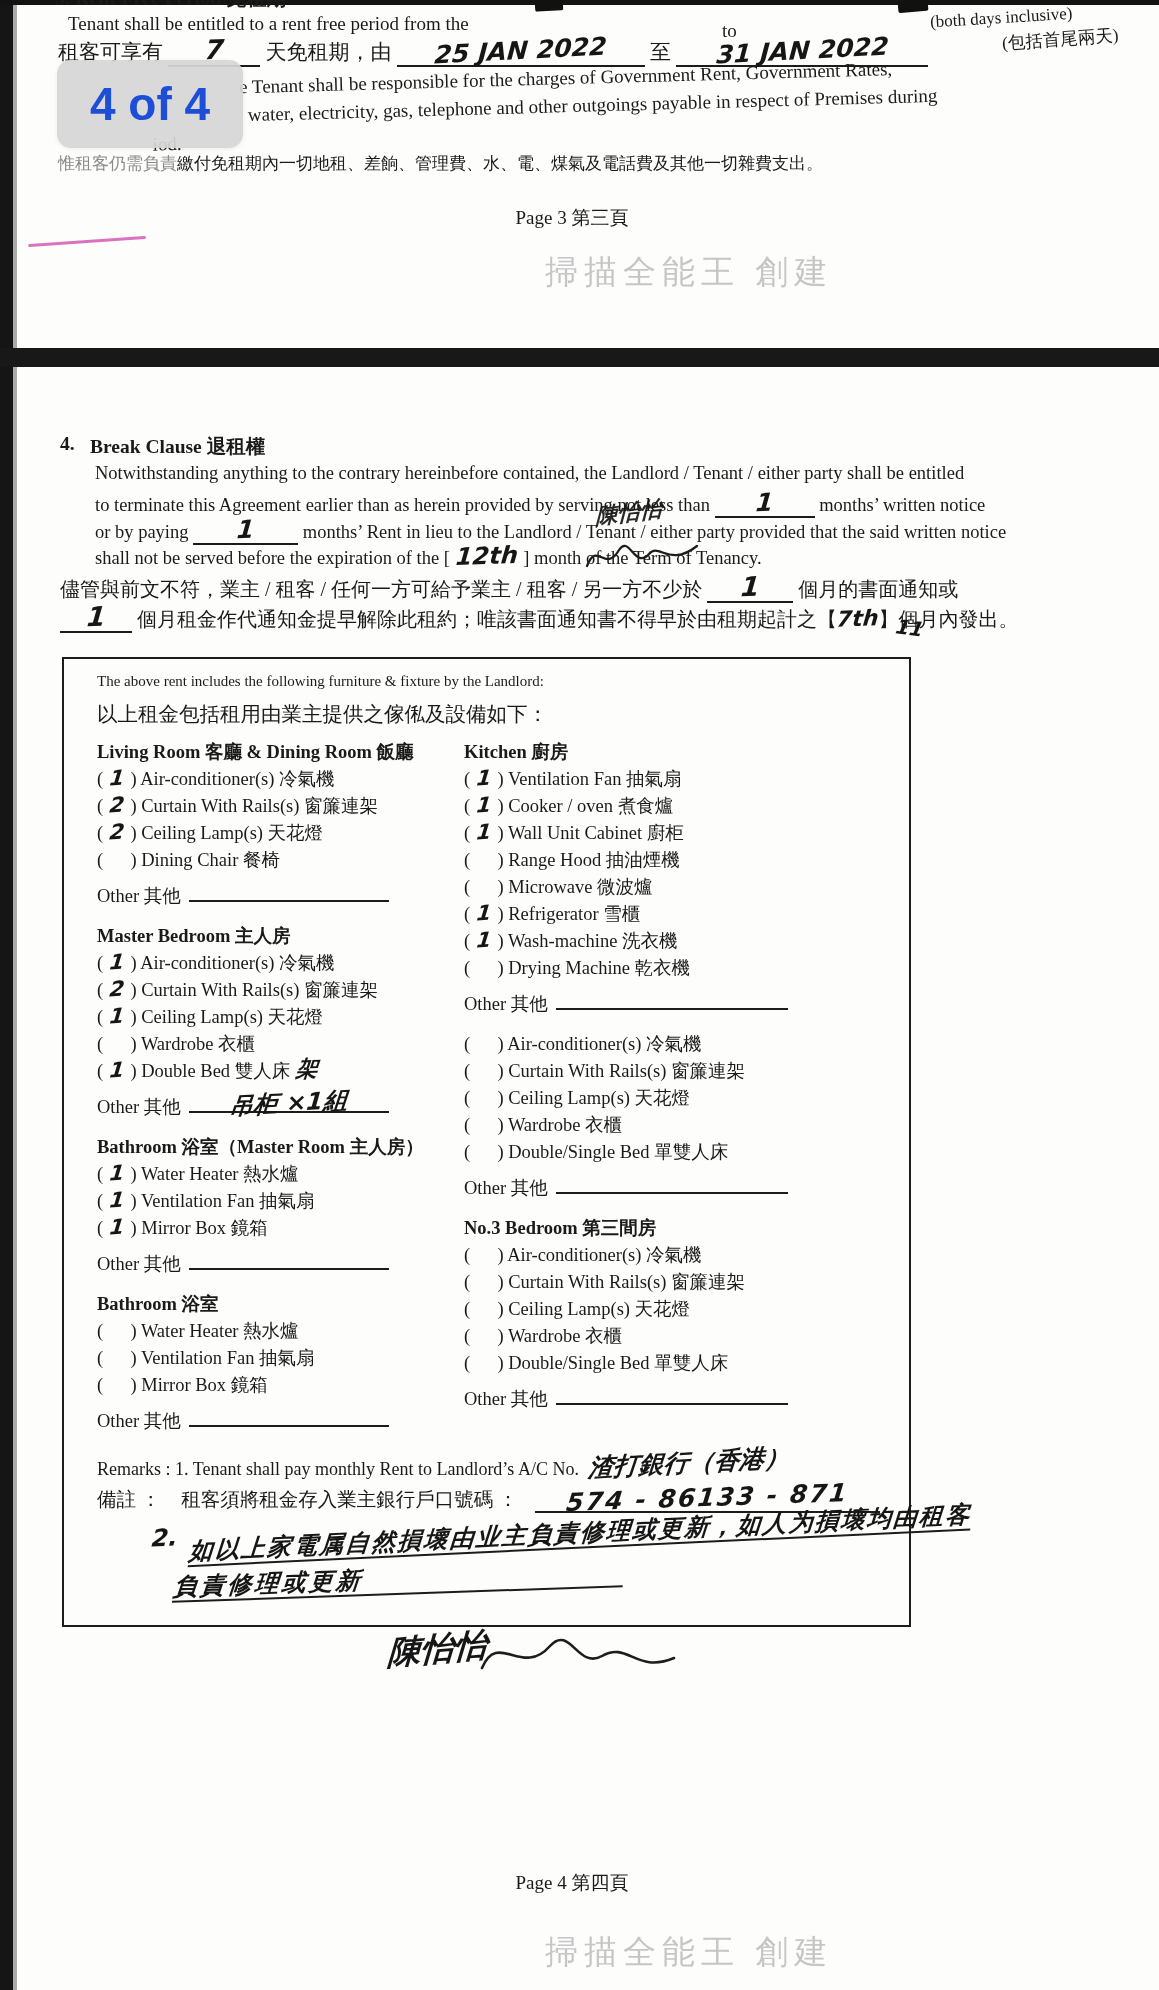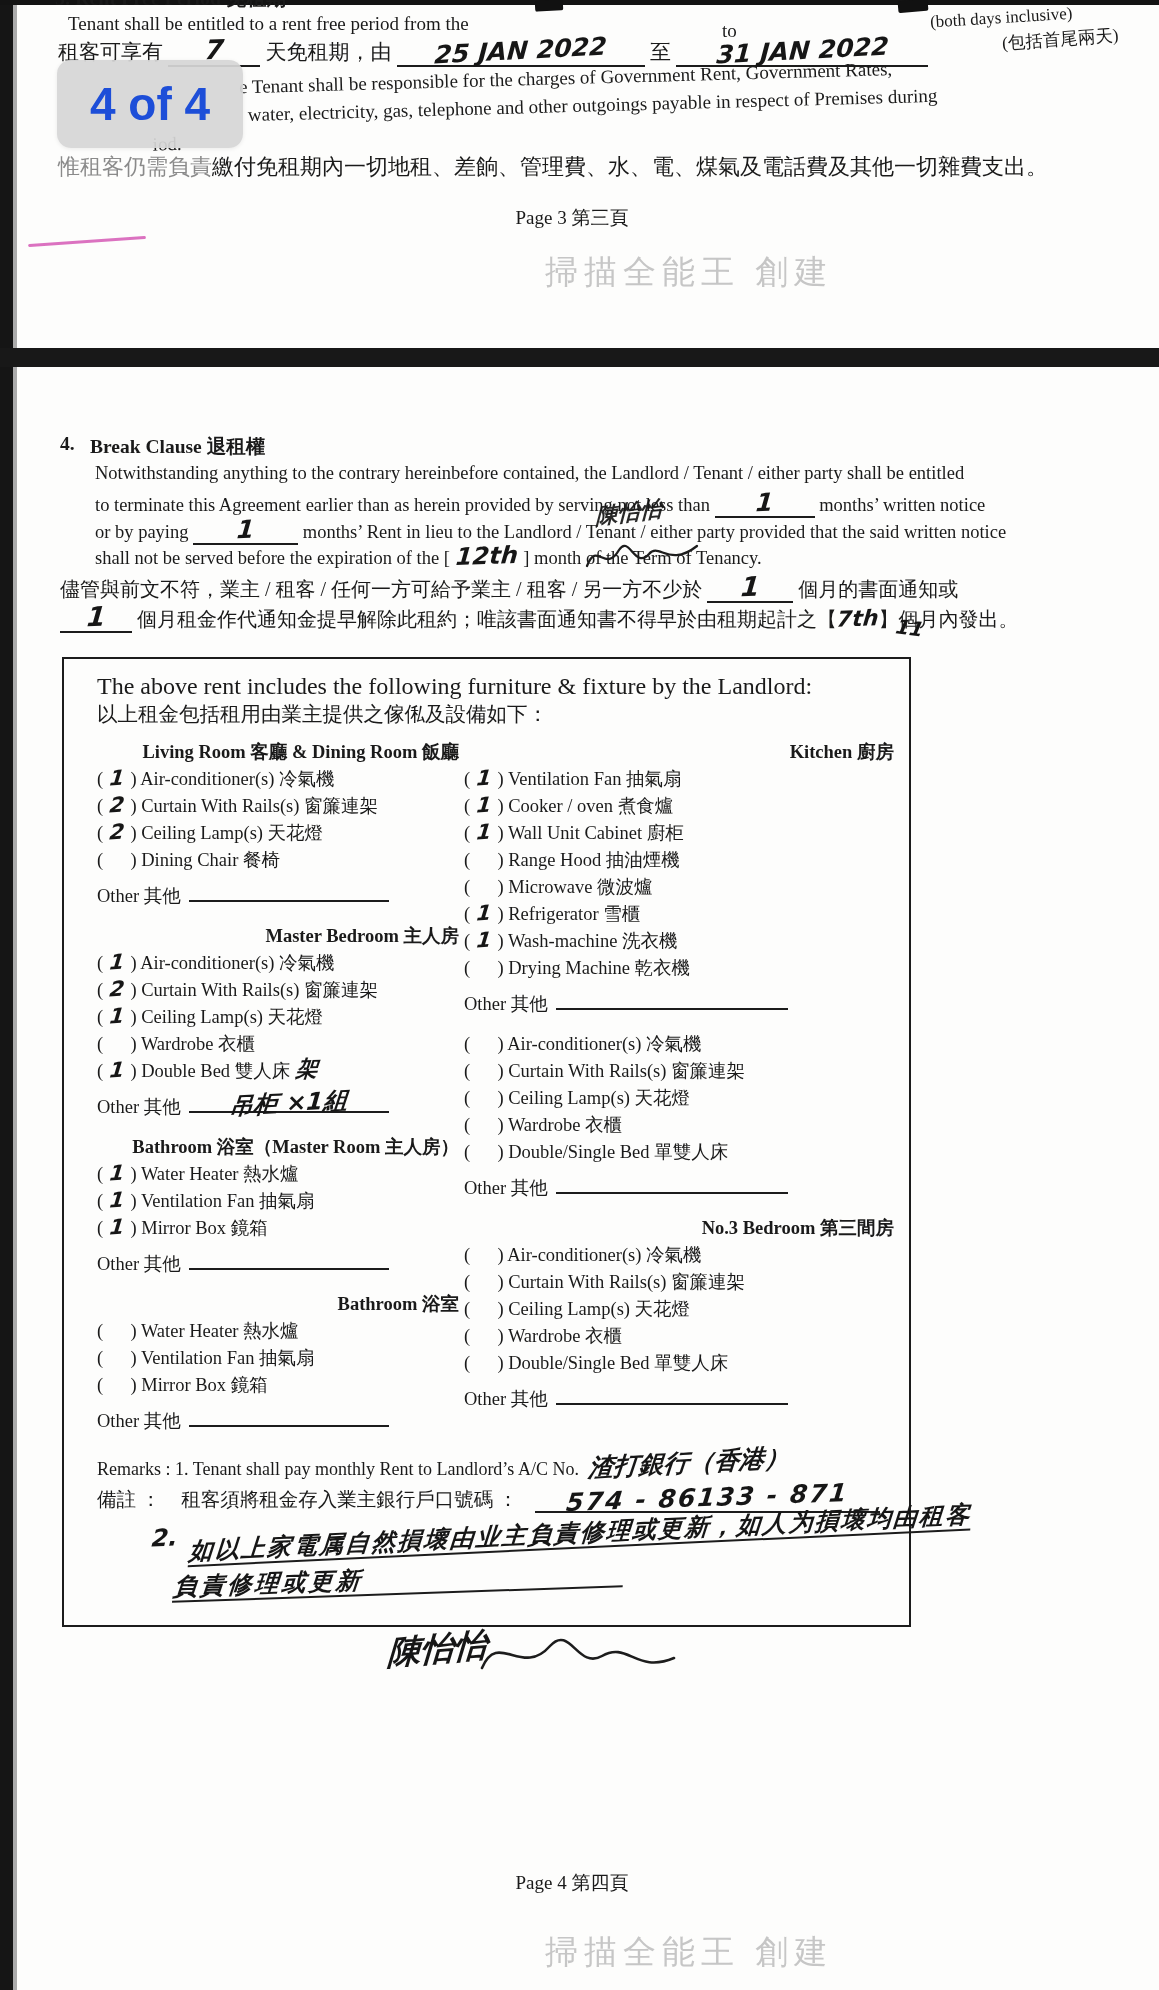--- a/index.html
+++ b/index.html
@@ -33,21 +33,21 @@
   .p3-cut .inner{display:block;margin-top:-15px;}
   .p3-para{position:absolute;left:0;top:0;width:1159px;height:170px;transform:rotate(-1.6deg);transform-origin:180px 120px;}
   
   .clause-line{font-size:18.5px;}
   .cn-line{font-size:20px;}
   
   .fbox{position:absolute;left:62px;top:657px;width:845px;height:966px;border:2.5px solid #1c1c1c;background:transparent;}
   .fcol{position:absolute;font-size:18.5px;line-height:27px;}
   .fcol-left{left:33px;top:80px;width:362px;}
   .fcol-right{left:400px;top:80px;width:430px;}
-  .ftitle{font-weight:bold;white-space:nowrap;text-align:right;}
+  .ftitle{font-weight:bold;white-space:nowrap;}
   .fitem{white-space:nowrap;}
   .paren .qty{width:18px;text-align:center;font-size:21px;transform:skewX(-10deg) rotate(-4deg);}
   .fother{margin-top:8px;margin-bottom:13px;white-space:nowrap;}
   .fblank{display:inline-block;border-bottom:2px solid #1c1c1c;width:200px;height:18px;margin-left:8px;
           vertical-align:baseline;text-align:center;}
   .fcol-right .fblank{width:232px;}
   .other-val{font-size:24px;transform:skewX(-8deg) rotate(-3deg);position:relative;top:-2px;}
   .inote{font-size:22px;margin-left:6px;position:relative;top:-1px;}
   .remark-row{position:absolute;white-space:nowrap;}
   .note-hand{border-bottom:2.5px solid #1c1c1c;padding-bottom:2px;}
@@ -82,21 +82,21 @@
     <span class="blank" style="width:252px;"><span class="hand" style="font-size:25px;transform:skewX(-7deg) rotate(-3deg);">31 JAN 2022</span></span>
   </div>
   <div class="t" style="left:1002px;top:27px;font-size:17.5px;transform:rotate(-4deg);">(包括首尾兩天)</div>
 
   <div class="p3-para">
     <div class="t" style="left:240px;top:78px;font-size:19px;">e Tenant shall be responsible for the charges of Government Rent, Government Rates,</div>
     <div class="t" style="left:248px;top:106px;font-size:19px;">water, electricity, gas, telephone and other outgoings payable in respect of Premises during</div>
     <div class="t" style="left:152px;top:133px;font-size:19px;">iod.</div>
   </div>
 
-  <div class="t" style="left:58px;top:152px;font-size:22px;">
+  <div class="t" style="left:58px;top:152px;font-size:17px;">
     <span class="faded">惟租客仍需負責</span><span>繳付免租期內一切地租、差餉、管理費、水、電、煤氣及電話費及其他一切雜費支出。</span>
   </div>
 
   <div class="t center" style="top:205px;font-size:19px;">Page 3 第三頁</div>
   <div class="watermark" style="left:545px;top:250px;">掃描全能王 創建</div>
 
   <div class="page-badge">4 of 4</div>
 
   <div class="page-divider"></div>
 
@@ -130,21 +130,21 @@
     <span>個月租金作代通知金提早解除此租約；唯該書面通知書不得早於由租期起計之【</span><span class="hand" style="font-size:22px;">7th</span><span>】個月內發出。</span>
   </div>
 
   <div class="t hand" style="left:596px;top:502px;font-size:22px;transform:skewX(-8deg) rotate(-7deg);opacity:.92;">陳怡怡</div>
   <svg class="scribble" style="left:585px;top:536px;" width="115" height="42" viewBox="0 0 115 42">
     <path d="M2,30 C12,4 20,38 34,14 C44,-2 50,34 64,18 C74,6 84,32 112,10" fill="none" stroke="#1d1d1d" stroke-width="2.3" stroke-linecap="round"></path>
   </svg>
   <div class="t hand" style="left:896px;top:618px;font-size:20px;transform:skewX(-6deg) rotate(7deg);">11</div>
 
   <div class="fbox">
-    <div class="t" style="left:33px;top:14px;font-size:24px;">The above rent includes the following furniture &amp; fixture by the Landlord:</div>
+    <div class="t" style="left:33px;top:14px;font-size:15px;">The above rent includes the following furniture &amp; fixture by the Landlord:</div>
     <div class="t" style="left:33px;top:41px;font-size:20.5px;">以上租金包括租用由業主提供之傢俬及設備如下：</div>
 
     <div class="fcol fcol-left" id="fcol-left">
         <div class="fsection">
           <div class="ftitle">Living Room 客廳  &amp; Dining Room 飯廳</div>
           <div class="fitem"><span class="paren">(&nbsp;<span class="hand qty">1</span>&nbsp;) </span><span>Air-conditioner(s) 冷氣機</span></div>
           <div class="fitem"><span class="paren">(&nbsp;<span class="hand qty">2</span>&nbsp;) </span><span>Curtain With Rails(s) 窗簾連架</span></div>
           <div class="fitem"><span class="paren">(&nbsp;<span class="hand qty">2</span>&nbsp;) </span><span>Ceiling Lamp(s) 天花燈</span></div>
           <div class="fitem"><span class="paren">(&nbsp;<span class="hand qty">&nbsp;</span>&nbsp;) </span><span>Dining Chair 餐椅</span></div>
           <div class="fother"><span>Other 其他</span><span class="fblank"></span></div>

